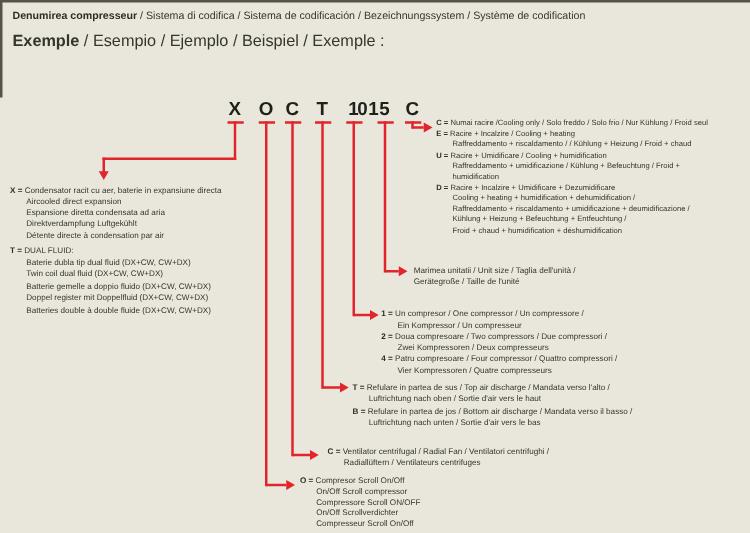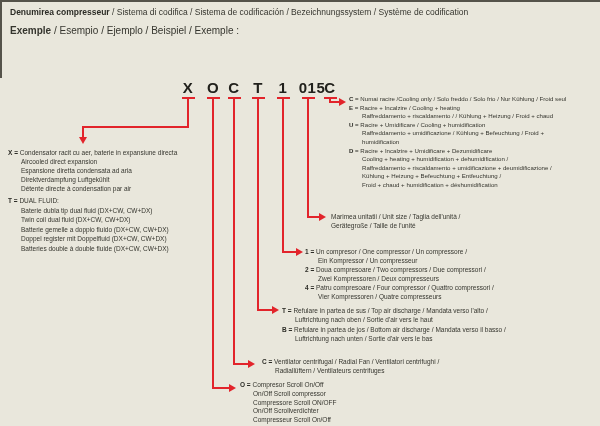--- a/index.html
+++ b/index.html
@@ -9,32 +9,32 @@
     background:#e9e7dc;
     font-family:"Liberation Sans", sans-serif;
     color:#35352e;
     overflow:hidden;
   }
   .edge-top  { position:absolute; left:0; top:0; width:600px; height:2px; background:#55534a; }
   .edge-left { position:absolute; left:0; top:0; width:2px; height:78px; background:#55534a; }
 
   .hdr { position:absolute; left:10px; top:7px; font-size:8.5px; white-space:nowrap; }
   .hdr b { font-weight:bold; color:#2c2c26; }
-  .ex  { position:absolute; left:10px; top:25px; font-size:10px; white-space:nowrap; }
+  .ex  { position:absolute; left:10px; top:25px; font-size:13px; white-space:nowrap; }
   .ex b { font-weight:bold; }
 
   .code { position:absolute; left:0; top:79px; width:600px; height:18px;
           font-size:15px; font-weight:bold; color:#21211c; }
   .code span { position:absolute; transform:translateX(-50%); letter-spacing:0.5px; }
   .code span:nth-child(1){ left:188px; }
   .code span:nth-child(2){ left:213px; }
   .code span:nth-child(3){ left:234px; }
   .code span:nth-child(4){ left:258px; }
   .code span:nth-child(5){ left:283px; }
-  .code span:nth-child(6){ left:312px;text-align:right; }
+  .code span:nth-child(6){ left:299px;text-align:right; }
   .code span:nth-child(7){ left:330px; }
 
   .rl { position:absolute; background:#e2242b; }
   .ar { position:absolute; width:0; height:0;
         border-top:4px solid transparent; border-bottom:4px solid transparent;
         border-left:7px solid #e2242b; }
   .ad { position:absolute; width:0; height:0;
         border-left:4px solid transparent; border-right:4px solid transparent;
         border-top:7px solid #e2242b; }
 

